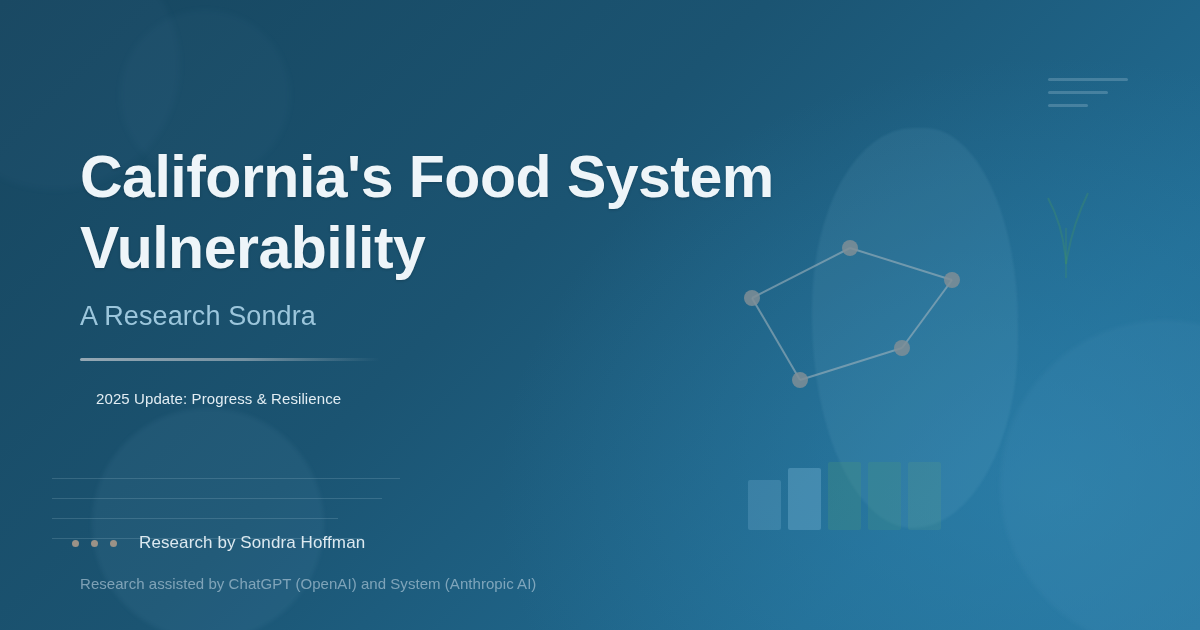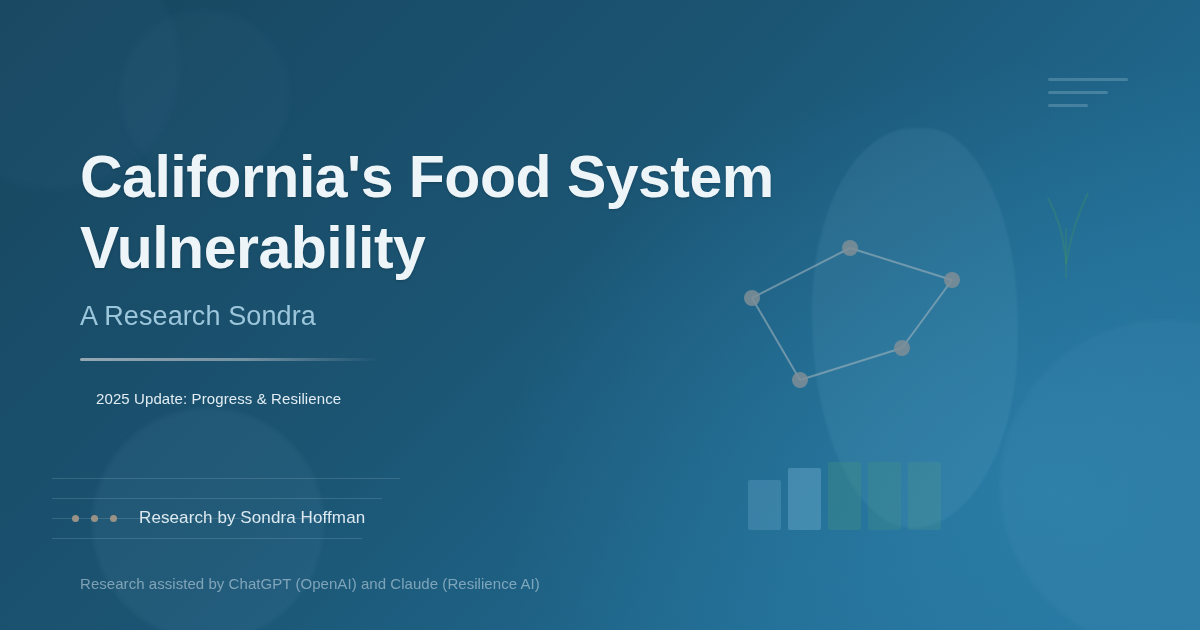--- a/index.html
+++ b/index.html
@@ -150,21 +150,21 @@
     margin: 16px;
     font-size: 15px;
     font-weight: 400;
     color: #e2edf3;
     letter-spacing: 0.1px;
   }
 
   .byline {
     position: absolute;
     left: 72px;
-    top: 508px;
+    top: 533px;
     display: flex;
     align-items: center;
     gap: 0;
   }
   .dots { display: flex; gap: 12px; margin-right: 22px; }
   .dots b {
     display: block;
     width: 7px; height: 7px;
     border-radius: 50%;
     background: #9b9287;
@@ -249,15 +249,15 @@
 
   <div class="byline">
     <span class="dots">
       <b></b>
       <b></b>
       <b></b>
     </span>
     <span class="byline-text">Research by Sondra Hoffman</span>
   </div>
 
-  <p class="assist">Research assisted by ChatGPT (OpenAI) and Claude (Resilience AI)</p>
+  <p class="assist">Research assisted by ChatGPT (OpenAI) and System (Anthropic AI)</p>
 
 </div>
 
 </body></html>

